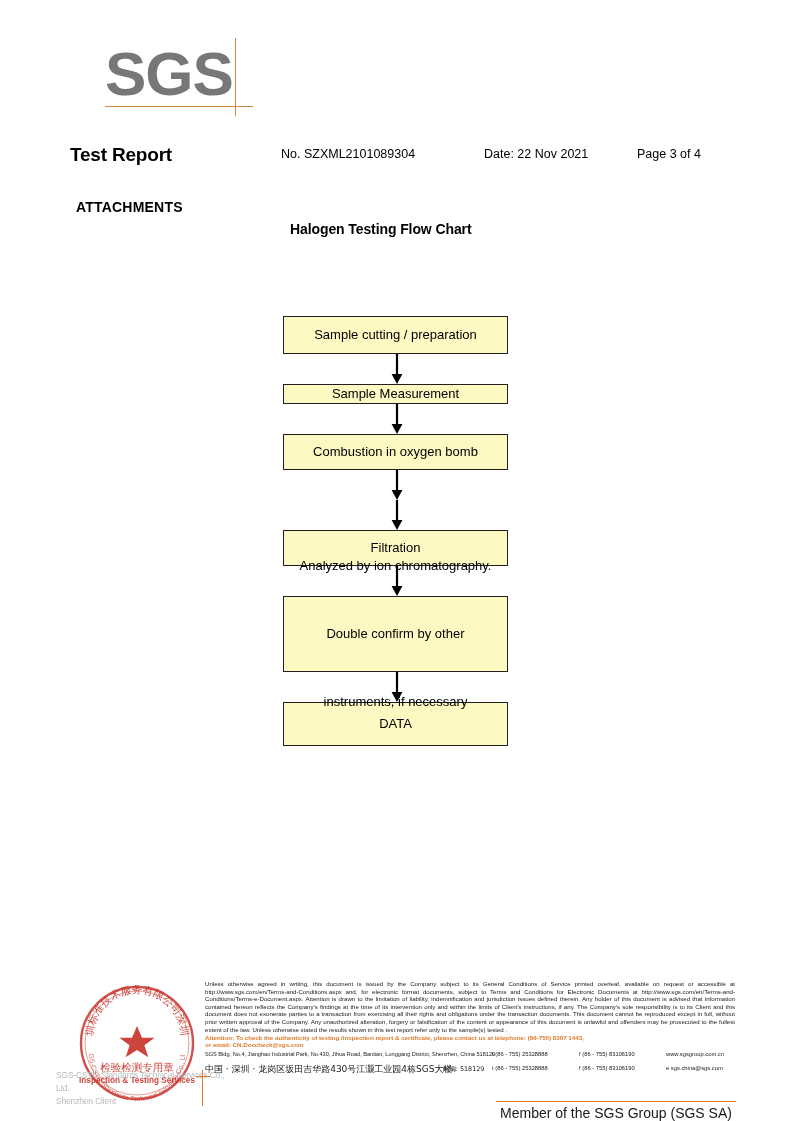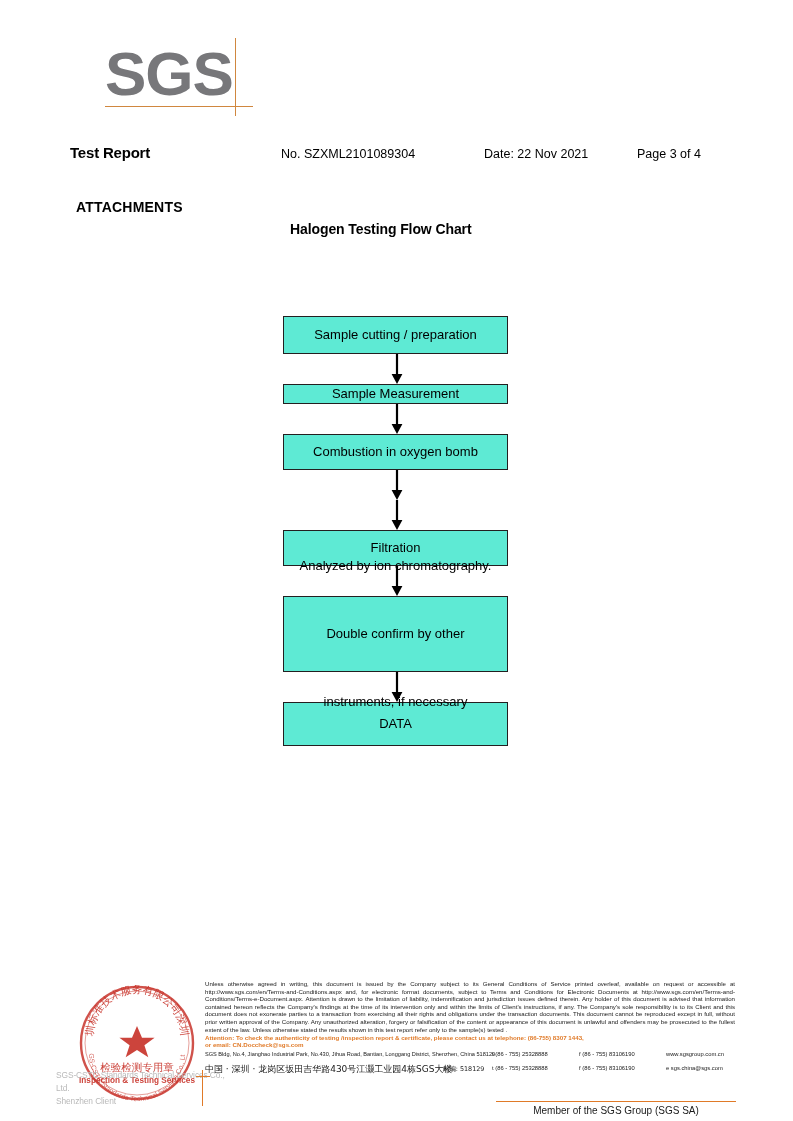--- a/index.html
+++ b/index.html
@@ -58,21 +58,21 @@
     position: absolute;
     left: 0;
     top: 144px;
     width: 793px;
     height: 24px;
   }
   .hdr-title {
     position: absolute;
     left: 70px;
     top: 0;
-    font-size: 15px;
+    font-size: 19px;
     font-weight: bold;
     letter-spacing: -0.2px;
   }
   .hdr-no {
     position: absolute;
     left: 281px;
     top: 3px;
     font-size: 12.5px;
   }
   .hdr-date {
@@ -109,21 +109,21 @@
   
   .flow {
     position: absolute;
     left: 283px;
     top: 316px;
     width: 227px;
   }
   .flow-box {
     width: 225px;
     border: 1px solid #231f20;
-    background: #5eead4;
+    background: #fef9c3;
     box-sizing: border-box;
     display: flex;
     flex-direction: column;
     justify-content: center;
     font-size: 13px;
     line-height: 22px;
     text-align: center;
     color: #000000;
   }
   .flow-box .line { display: block; white-space: nowrap; }
@@ -257,13 +257,13 @@
     <span style="position:absolute; left:287px; top:2px; font-size:5.8px; color:#1a1a1a; white-space:nowrap;">t (86 - 755) 25328888</span>
     <span style="position:absolute; left:374px; top:2px; font-size:5.8px; color:#1a1a1a; white-space:nowrap;">f (86 - 755) 83106190</span>
     <span style="position:absolute; left:461px; top:2px; font-size:5.8px; color:#1a1a1a; white-space:nowrap;">e  sgs.china@sgs.com</span>
   </div>
 </div>
 
 <div style="position:absolute; left:196px; top:1076px; width:14px; height:1px; background:#e07a28;"></div>
 <div style="position:absolute; left:202px; top:1070px; width:1px; height:36px; background:#e07a28;"></div>
 
 <div style="position:absolute; left:496px; top:1101px; width:240px; height:1px; background:#e07a28;"></div>
-<div style="position:absolute; left:496px; top:1105px; width:240px; text-align:center; font-size:10px; color:#1a1a1a;">Member of the SGS Group (SGS SA)</div>
+<div style="position:absolute; left:496px; top:1105px; width:240px; text-align:center; font-size:14px; color:#1a1a1a;">Member of the SGS Group (SGS SA)</div>
 
 </body></html>

